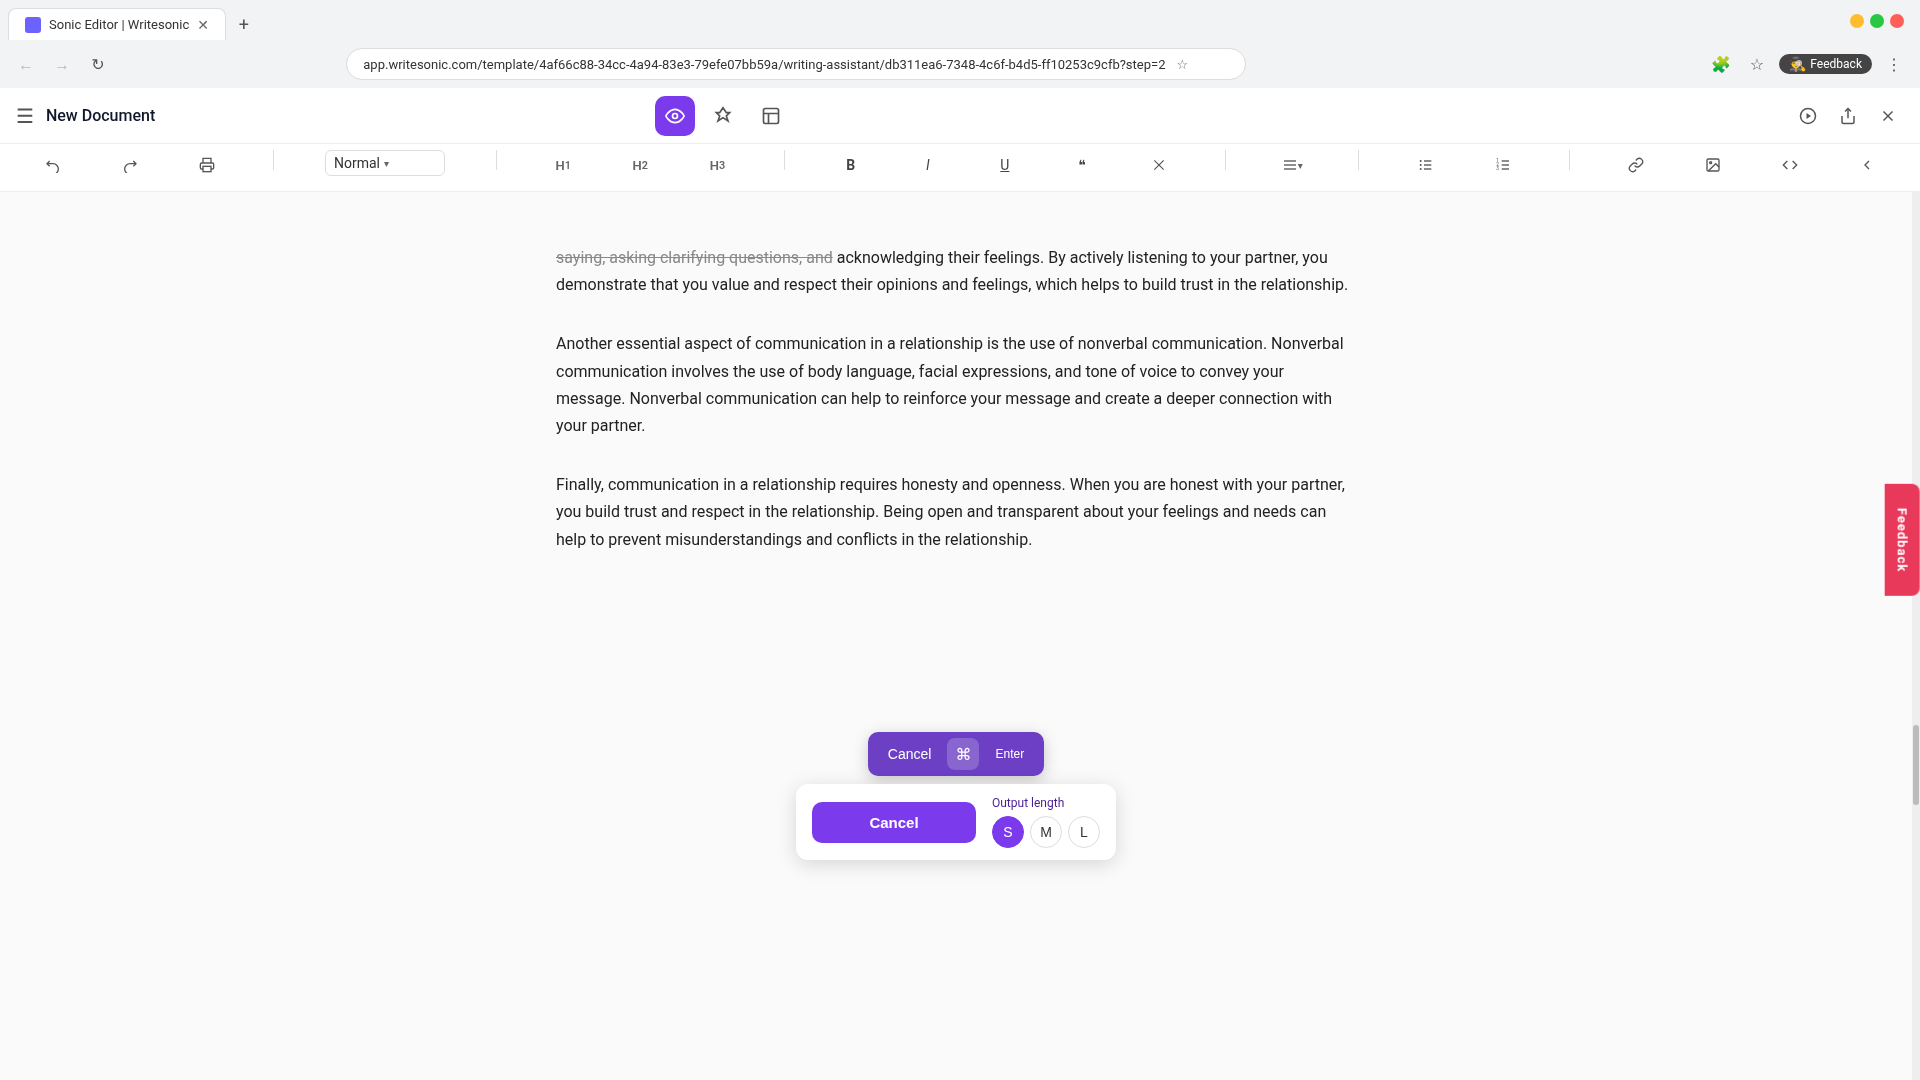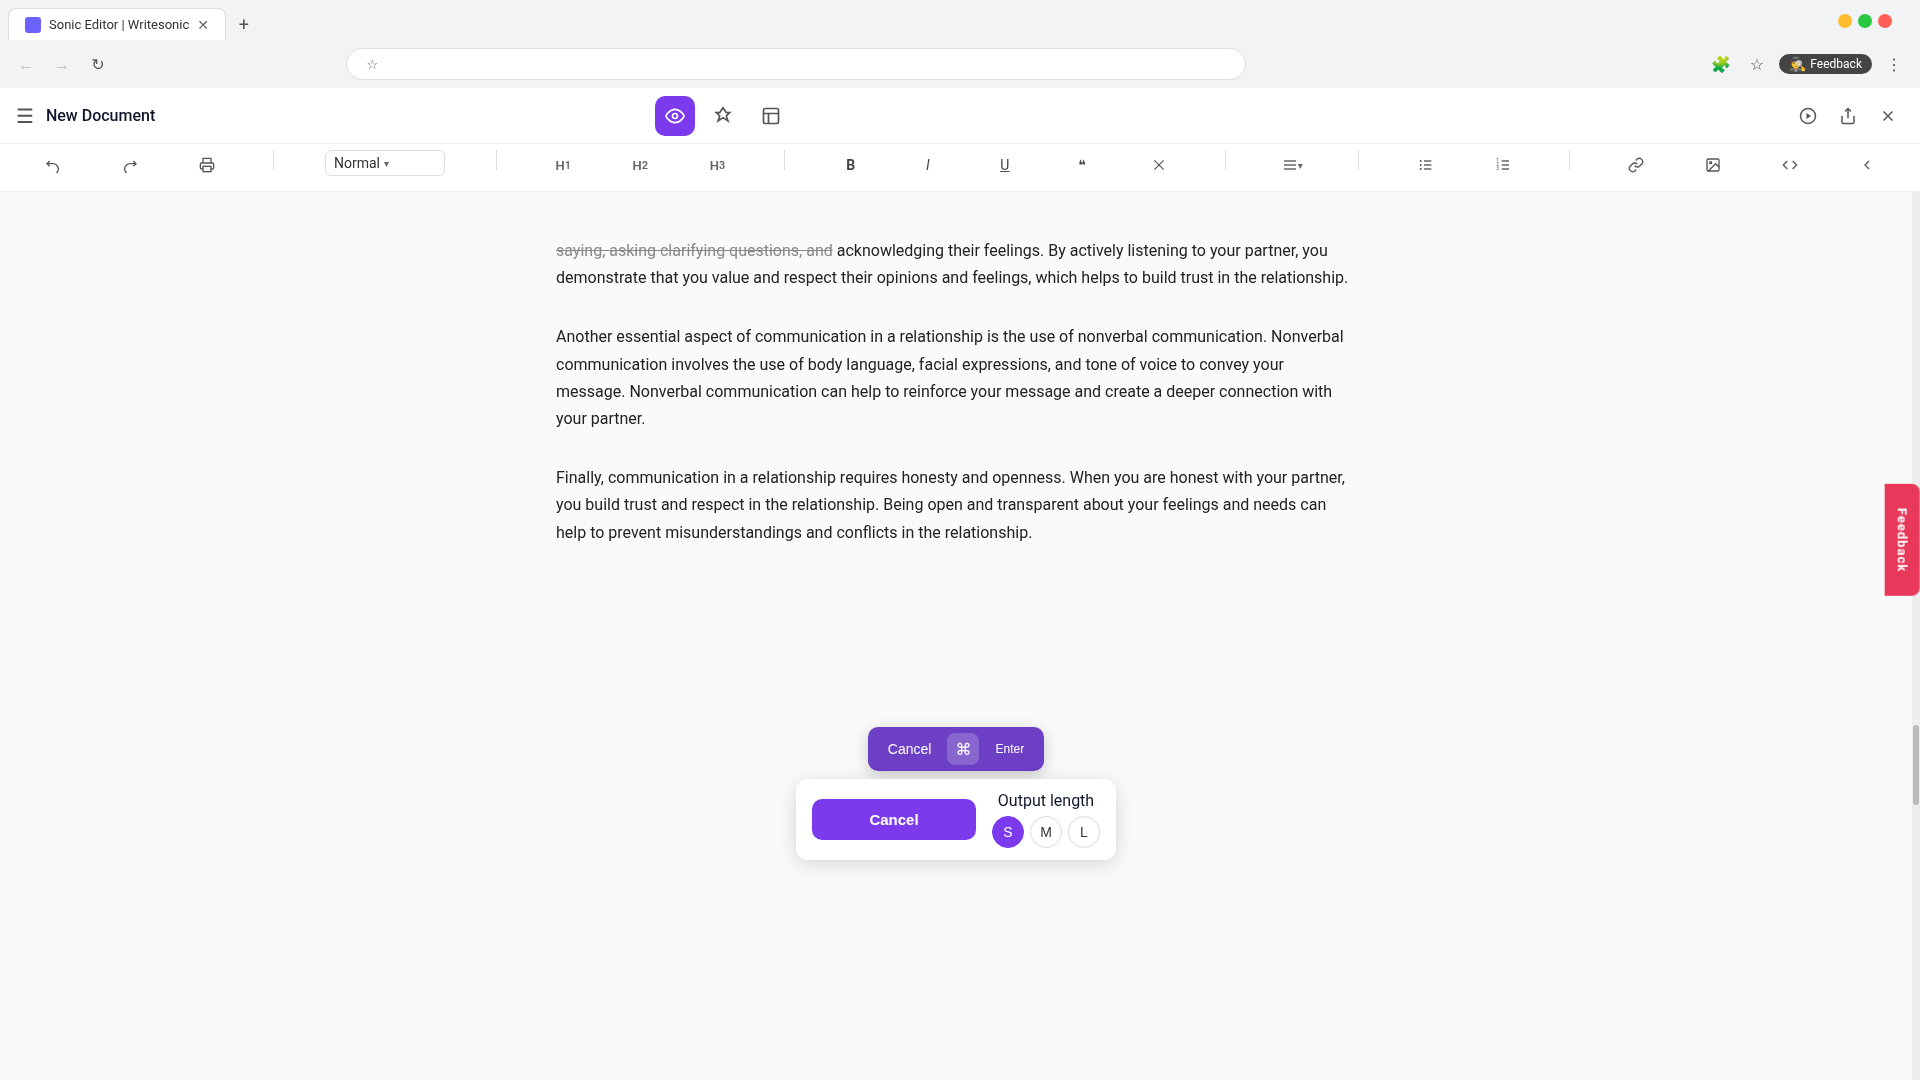--- a/index.html
+++ b/index.html
@@ -1,17 +1,17 @@
 <!DOCTYPE html>
 <html><head>
   <meta charset="utf-8">
   <style>
     * { margin: 0; padding: 0; box-sizing: border-box; }
     body { font-family: -apple-system, BlinkMacSystemFont, 'Segoe UI', Roboto, sans-serif; background: #fff; width: 1920px; height: 1080px; overflow: hidden; }
-    .tab-bar { display: flex; align-items: center; padding: 8px 12px 0 0; background: #f1f3f4; height: 40px; }
+    .tab-bar { display: flex; align-items: center; padding: 8px 0 0 0; background: #f1f3f4; height: 40px; }
     .tab { display: flex; align-items: center; gap: 8px; background: #fff; border-radius: 8px 8px 0 0; padding: 0 16px; height: 32px; font-size: 13px; color: #333; border: 1px solid #ddd; border-bottom: none; margin-left: 8px; min-width: 200px; }
     .tab .favicon { width: 16px; height: 16px; background: #6c63ff; border-radius: 3px; display: inline-block; }
     .tab .close-btn { margin-left: auto; color: #666; cursor: pointer; font-size: 14px; }
     .new-tab-btn { width: 28px; height: 28px; display: flex; align-items: center; justify-content: center; border-radius: 50%; cursor: pointer; color: #555; font-size: 18px; margin-left: 4px; }
     .win-ctrl { width: 14px; height: 14px; border-radius: 50%; cursor: pointer; display: flex; align-items: center; justify-content: center; font-size: 10px; color: transparent; }
     .win-minimize { background: #febc2e; }
     .win-close { background: #ff5f57; }
 
     .address-bar-row { display: flex; align-items: center; gap: 8px; padding: 6px 12px; background: #f1f3f4; height: 48px; }
     .nav-btn { width: 28px; height: 28px; border-radius: 50%; display: flex; align-items: center; justify-content: center; cursor: pointer; color: #555; font-size: 16px; }
@@ -40,39 +40,39 @@
     .toolbar-divider { width: 1px; height: 20px; background: #ddd; margin: 0 4px; }
     .style-select { display: flex; align-items: center; gap: 4px; border: 1px solid #ddd; border-radius: 6px; padding: 4px 8px; cursor: pointer; font-size: 14px; color: #333; background: #fff; min-width: 120px; }
     .style-select .arrow { color: #666; font-size: 10px; }
     .heading-btn { width: 30px; height: 30px; display: flex; align-items: center; justify-content: center; cursor: pointer; color: #666; font-size: 13px; font-weight: 600; border-radius: 4px; }
     .bold-btn { font-weight: 700; }
     .italic-btn { font-style: italic; }
 
     
     .main-content { display: flex; height: calc(1080px - 40px - 48px - 56px - 48px); }
     .editor-area { flex: 1; overflow-y: auto; padding: 40px 200px; background: #fafafa; position: relative; }
-    .content-text { font-size: 16px; line-height: 1.7; color: #222; max-width: 800px; margin: 5px auto; }
+    .content-text { font-size: 16px; line-height: 1.7; color: #222; max-width: 800px; margin: 12px auto; }
     .para { margin-bottom: 32px; }
     .para-strikethrough { text-decoration: line-through; color: #888; }
 
     
     .scrollbar { width: 8px; background: #eee; position: relative; }
     .scrollbar-thumb { width: 6px; height: 80px; background: #bbb; border-radius: 4px; position: absolute; right: 1px; top: 60%; }
 
     
     .popup-container { position: absolute; left: 50%; transform: translateX(-50%); bottom: 220px; display: flex; flex-direction: column; align-items: center; gap: 4px; z-index: 100; margin-top: 35px; }
     .popup-toolbar { display: flex; align-items: center; background: #6c3fc5; border-radius: 10px; padding: 6px 8px; gap: 4px; box-shadow: 0 4px 16px rgba(0,0,0,0.2); }
     .popup-btn { padding: 6px 12px; border-radius: 8px; font-size: 14px; font-weight: 500; cursor: pointer; border: none; color: #fff; background: transparent; }
     .popup-cmd-icon { width: 32px; height: 32px; background: rgba(255,255,255,0.2); border-radius: 8px; display: flex; align-items: center; justify-content: center; font-size: 16px; color: #fff; }
     .popup-enter-btn { padding: 6px 12px; border-radius: 8px; font-size: 12px; font-weight: 500; cursor: pointer; border: none; color: #ffffff; background: transparent; }
 
     .popup-bottom { background: #fff; border-radius: 12px; box-shadow: 0 4px 20px rgba(0,0,0,0.15); padding: 12px 16px; display: flex; align-items: center; gap: 16px; min-width: 320px; margin-top: 4px; }
     .cancel-big-btn { flex: 1; background: #7c3aed; color: #fff; border: none; border-radius: 10px; padding: 12px; font-size: 15px; font-weight: 600; cursor: pointer; }
     .output-length { display: flex; flex-direction: column; gap: 6px; }
-    .output-label { font-size: 16px; color: #0f172a; text-align: center; }
+    .output-label { font-size: 12px; color: #4c1d95; }
     .size-btns { display: flex; gap: 6px; }
     .size-btn { width: 32px; height: 32px; border-radius: 50%; border: 1px solid #ddd; background: transparent; font-size: 14px; font-weight: 500; cursor: pointer; color: #333; display: flex; align-items: center; justify-content: center; }
     .size-btn.active { background: #7c3aed; color: #fff; border-color: #7c3aed; }
   </style>
 </head>
 <body>
 
 <div>
 
   <div class="tab-bar">
@@ -89,20 +89,21 @@
       <div style="width:14px;height:14px;border-radius:50%;background:#28c840;display:flex;align-items:center;justify-content:center;font-size:9px;color:transparent;cursor:pointer;">□</div>
       <div class="win-ctrl win-close">✕</div>
     </div>
   </div>
 
   <div class="address-bar-row">
     <div class="nav-btn disabled">←</div>
     <div class="nav-btn disabled">→</div>
     <div class="nav-btn">↻</div>
     <div class="address-bar">
+      <span style="font-size:13px;color:#333;">app.writesonic.com/template/4af66c88-34cc-4a94-83e3-79efe07bb59a/writing-assistant/db311ea6-7348-4c6f-b4d5-ff10253c9cfb?step=2</span>
       <div class="address-icons">
         <span class="addr-icon">☆</span>
       </div>
     </div>
     <div class="browser-right-icons">
       <div class="br-icon">🧩</div>
       <div class="br-icon">☆</div>
       <div class="incognito-badge">
         <span style="font-size:14px;">🕵</span>
         <span>Feedback</span>

